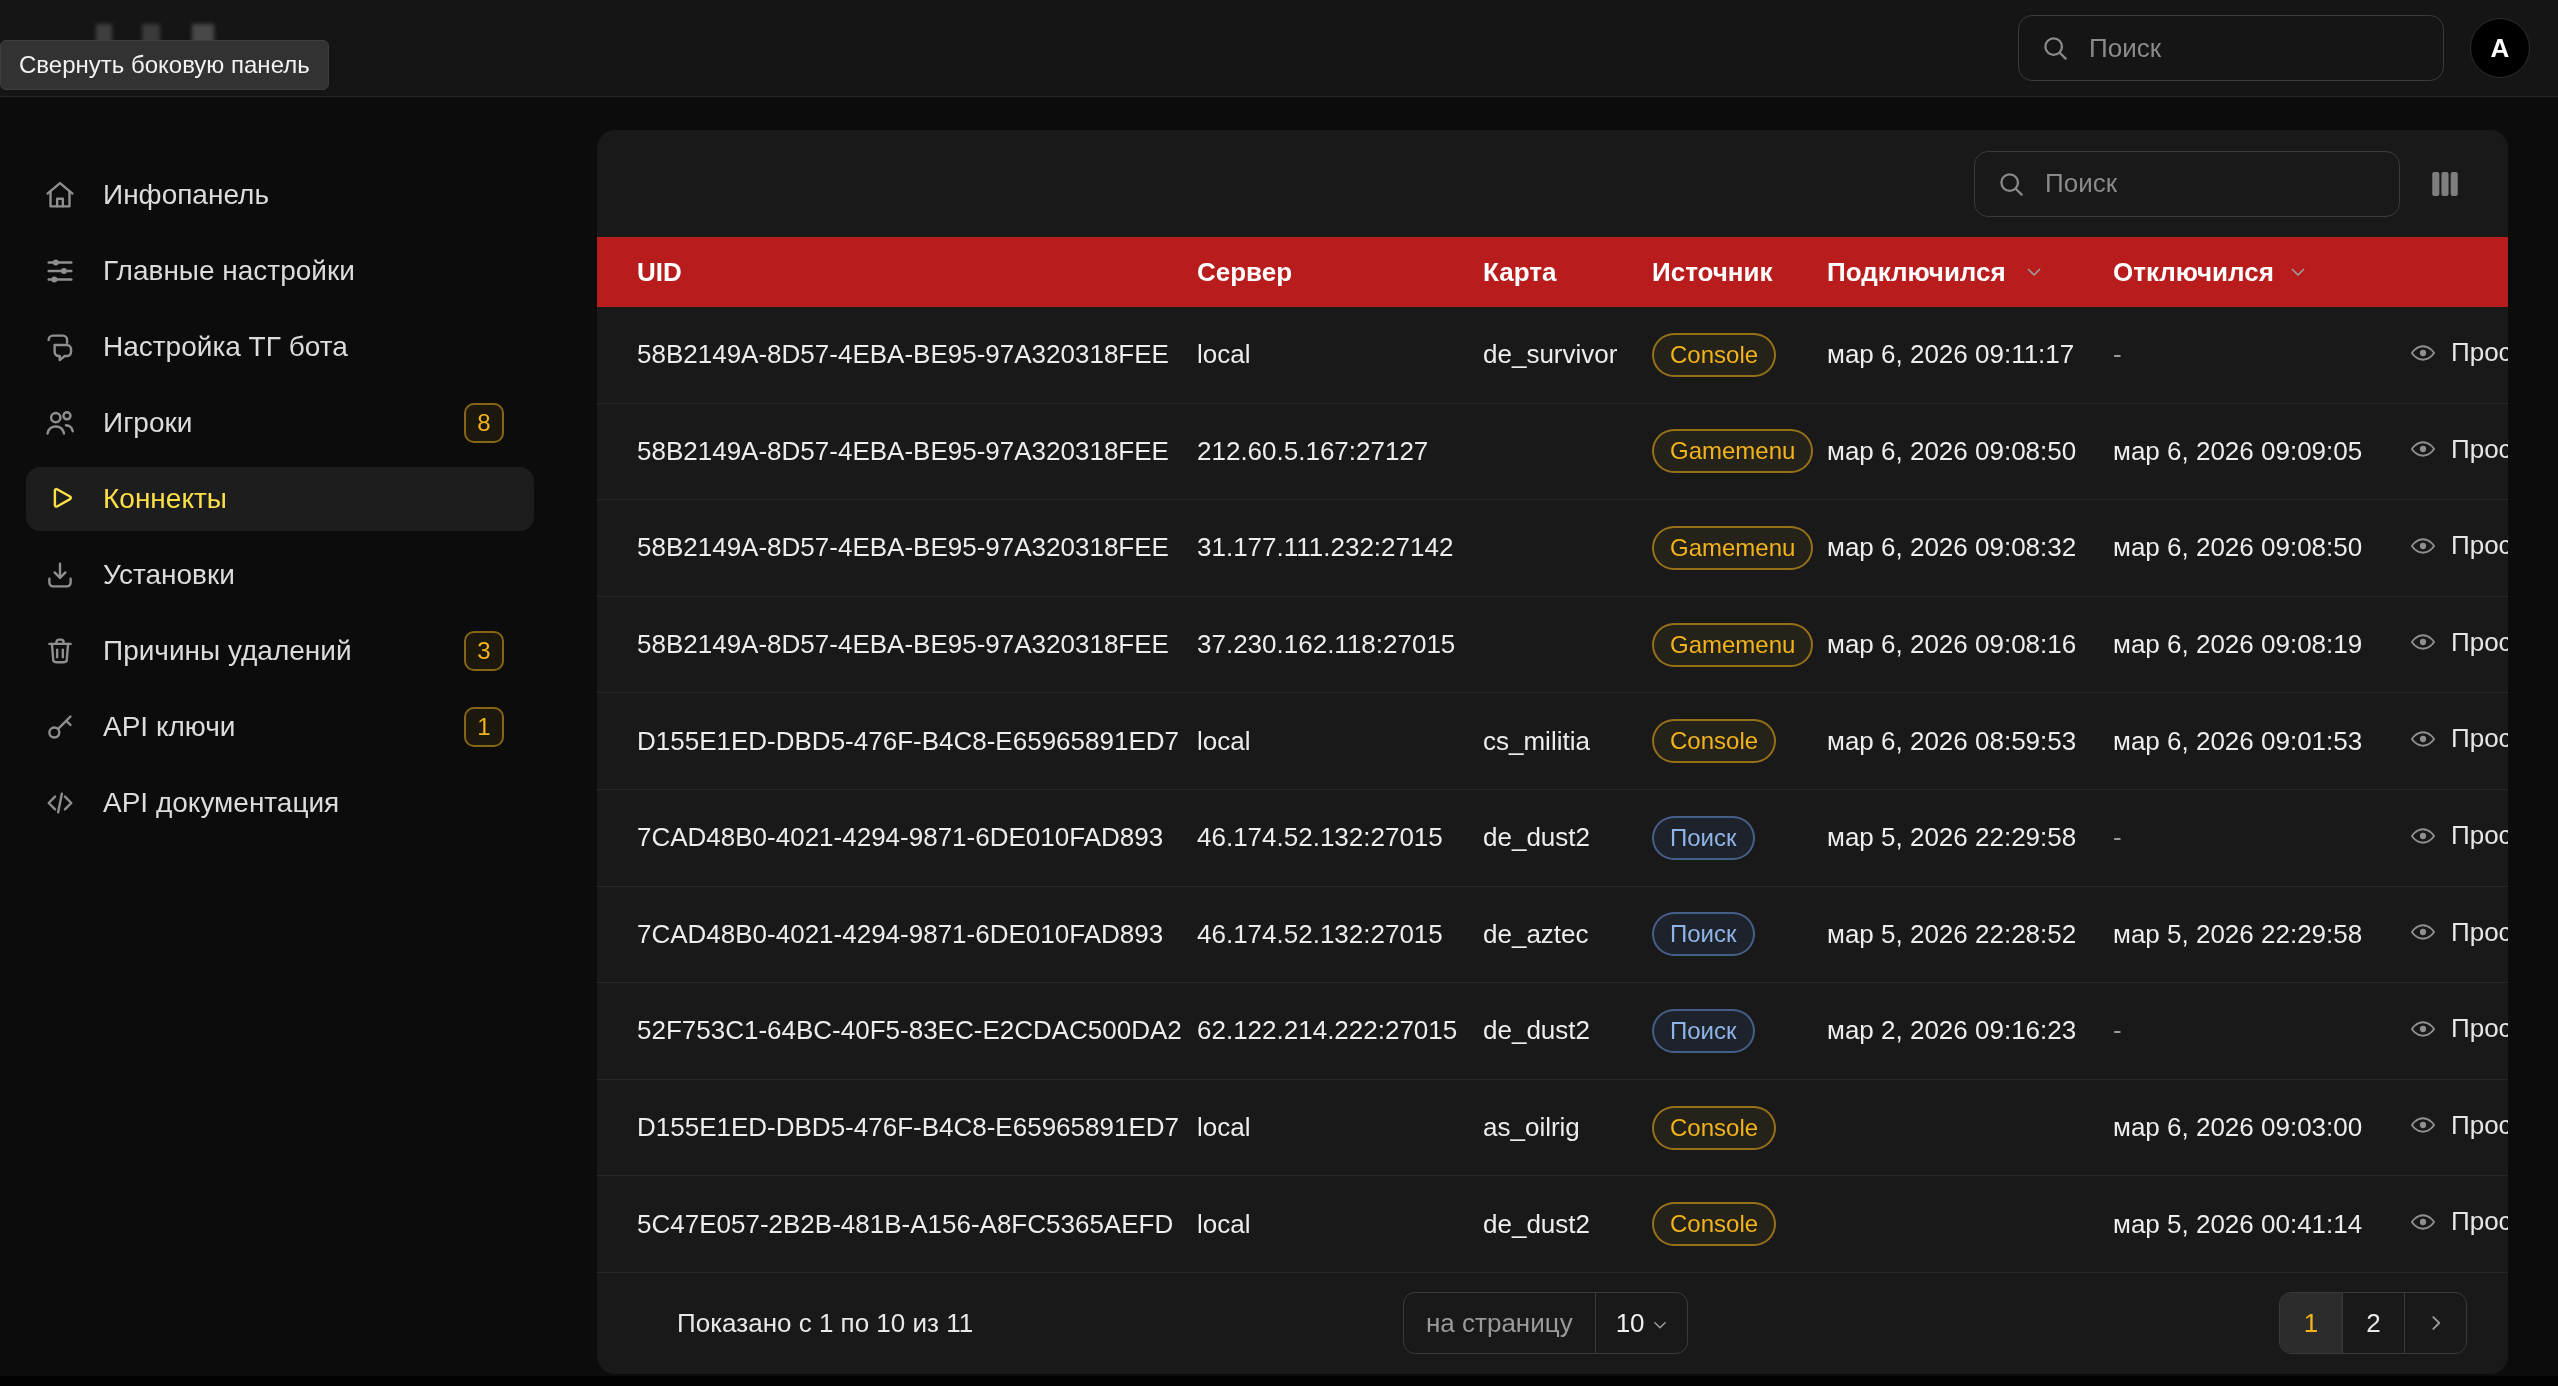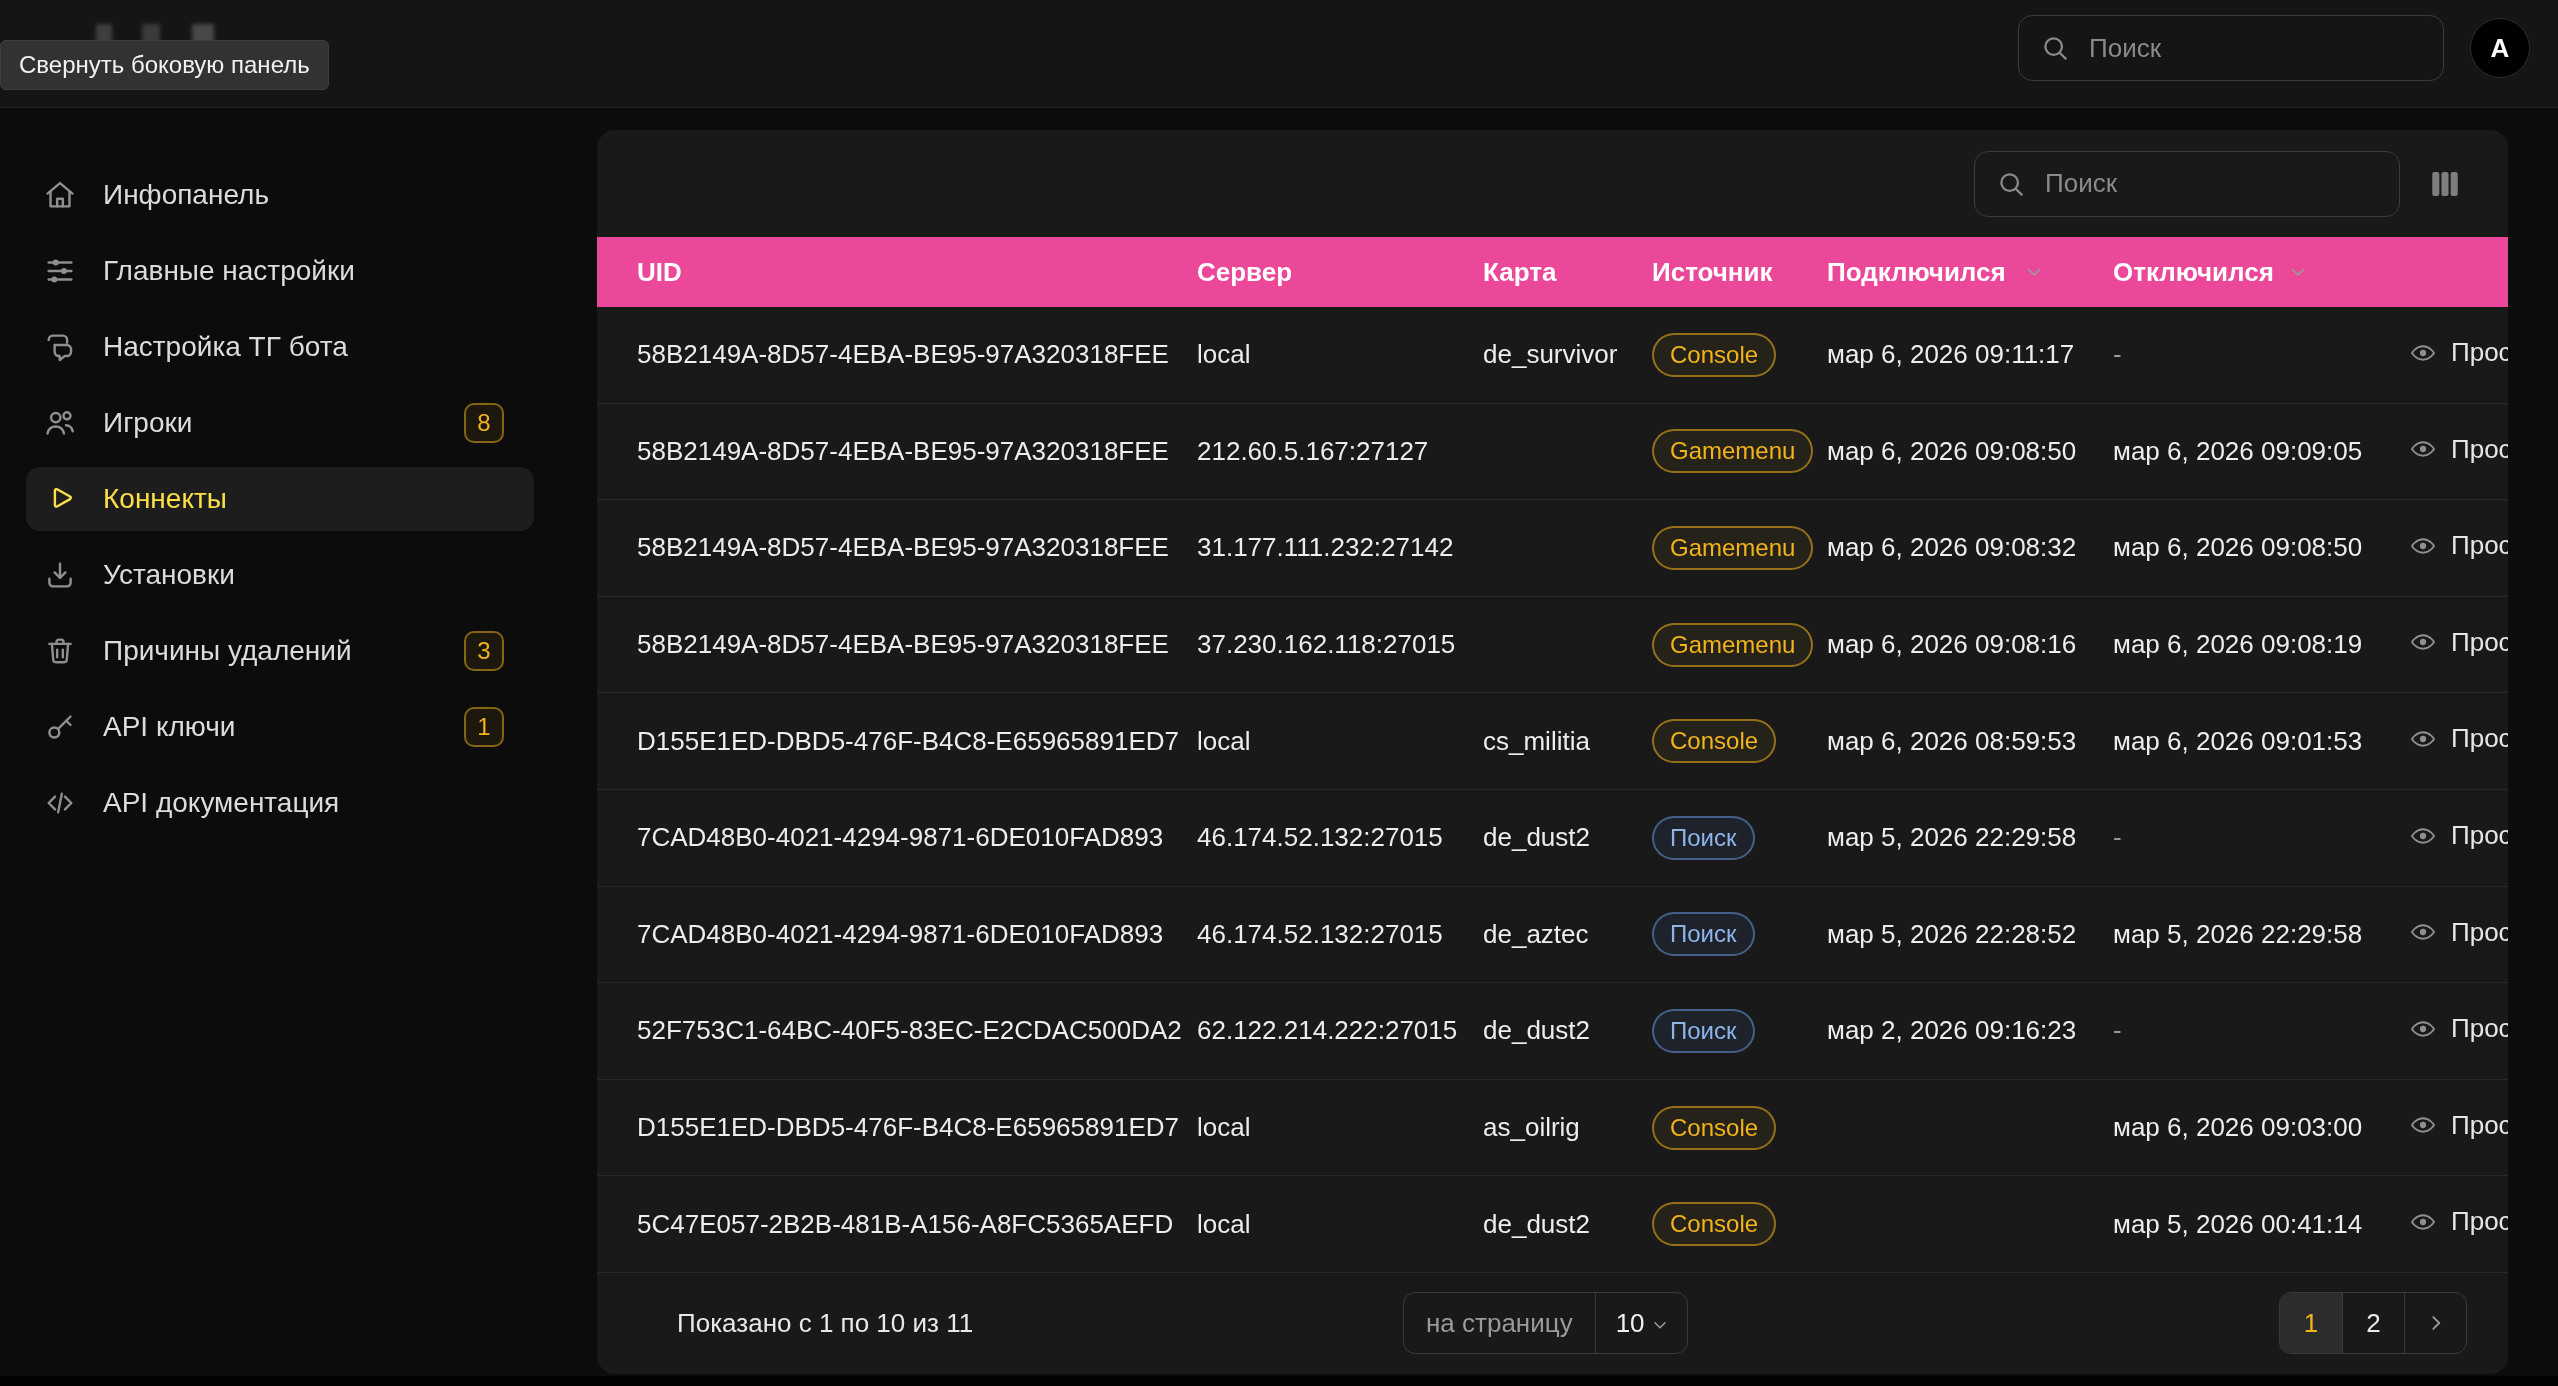--- a/index.html
+++ b/index.html
@@ -1,21 +1,21 @@
 <!DOCTYPE html>
 <html><head>
 <meta charset="utf-8">
 <style>
   html,body{margin:0;padding:0;background:#060606;}
   body{font-family:"Liberation Sans", sans-serif;}
   *{box-sizing:border-box;}
   .screen{position:relative;width:2558px;height:1386px;background:#0c0c0c;overflow:hidden;}
 
   
-  .topbar{position:absolute;top:0;left:0;right:0;height:108px;background:#151515;border-bottom:1px solid #262626;}
+  .topbar{position:absolute;top:0;left:0;right:0;height:97px;background:#151515;border-bottom:1px solid #262626;}
   .logo-ghost{position:absolute;left:96px;top:24px;width:170px;height:20px;opacity:.45;filter:blur(2px);
     background:linear-gradient(90deg, rgba(190,190,190,.55) 0 16px, transparent 16px 46px,
       rgba(190,190,190,.5) 46px 64px, transparent 64px 96px, rgba(210,210,210,.6) 96px 118px, transparent 118px);}
   .tooltip{position:absolute;left:0;top:40px;height:50px;padding:0 18px;background:#323232;border:1px solid #3e3e3e;
     border-radius:6px;color:#f2f2f2;font-size:24px;display:flex;align-items:center;white-space:nowrap;z-index:5;}
   .topbar-right{position:absolute;right:28px;top:15px;display:flex;align-items:center;gap:26px;}
   .searchbox{display:flex;align-items:center;gap:16px;width:426px;height:66px;border:1px solid #3b3b3b;border-radius:14px;
     padding:0 20px;background:transparent;}
   .searchbox .ic{width:32px;height:32px;color:#8a8a8a;flex:none;}
   .searchbox input{flex:1;min-width:0;background:transparent;border:none;outline:none;color:#e8e8e8;font-size:26px;font-family:inherit;}
@@ -35,21 +35,21 @@
     background:rgba(242,179,27,.07);border-radius:10px;color:#F2B31B;font-size:24px;
     display:flex;align-items:center;justify-content:center;}
 
   
   .main{position:absolute;left:560px;top:98px;right:0;bottom:0;}
   .card{position:absolute;left:37px;top:32px;width:1911px;height:1244px;background:#191919;border-radius:18px;
     overflow:hidden;display:flex;flex-direction:column;}
   .card-toolbar{height:107px;flex:none;display:flex;align-items:center;justify-content:flex-end;gap:28px;padding:0 46px 0 40px;}
   .columns-btn{width:34px;height:34px;color:#7e7e7e;cursor:pointer;flex:none;}
 
-  .t-header{height:70px;flex:none;background:#ec4899;display:flex;align-items:center;padding-left:40px;
+  .t-header{height:70px;flex:none;background:#b91c1c;display:flex;align-items:center;padding-left:40px;
     font-size:26px;font-weight:700;color:#fff;}
   .hcell{display:flex;align-items:center;gap:12px;padding-right:20px;white-space:nowrap;overflow:hidden;flex:none;}
   .hcell .chev{width:24px;height:24px;color:#9a9a9a;flex:none;}
 
   .t-body{flex:none;}
   .t-row{height:96.6px;display:flex;align-items:center;padding-left:40px;border-bottom:1px solid #282828;
     font-size:26px;color:#ededed;}
   .c{flex:none;padding-right:20px;white-space:nowrap;overflow:hidden;}
   .col-uid{width:560px;}
   .col-server{width:286px;}

